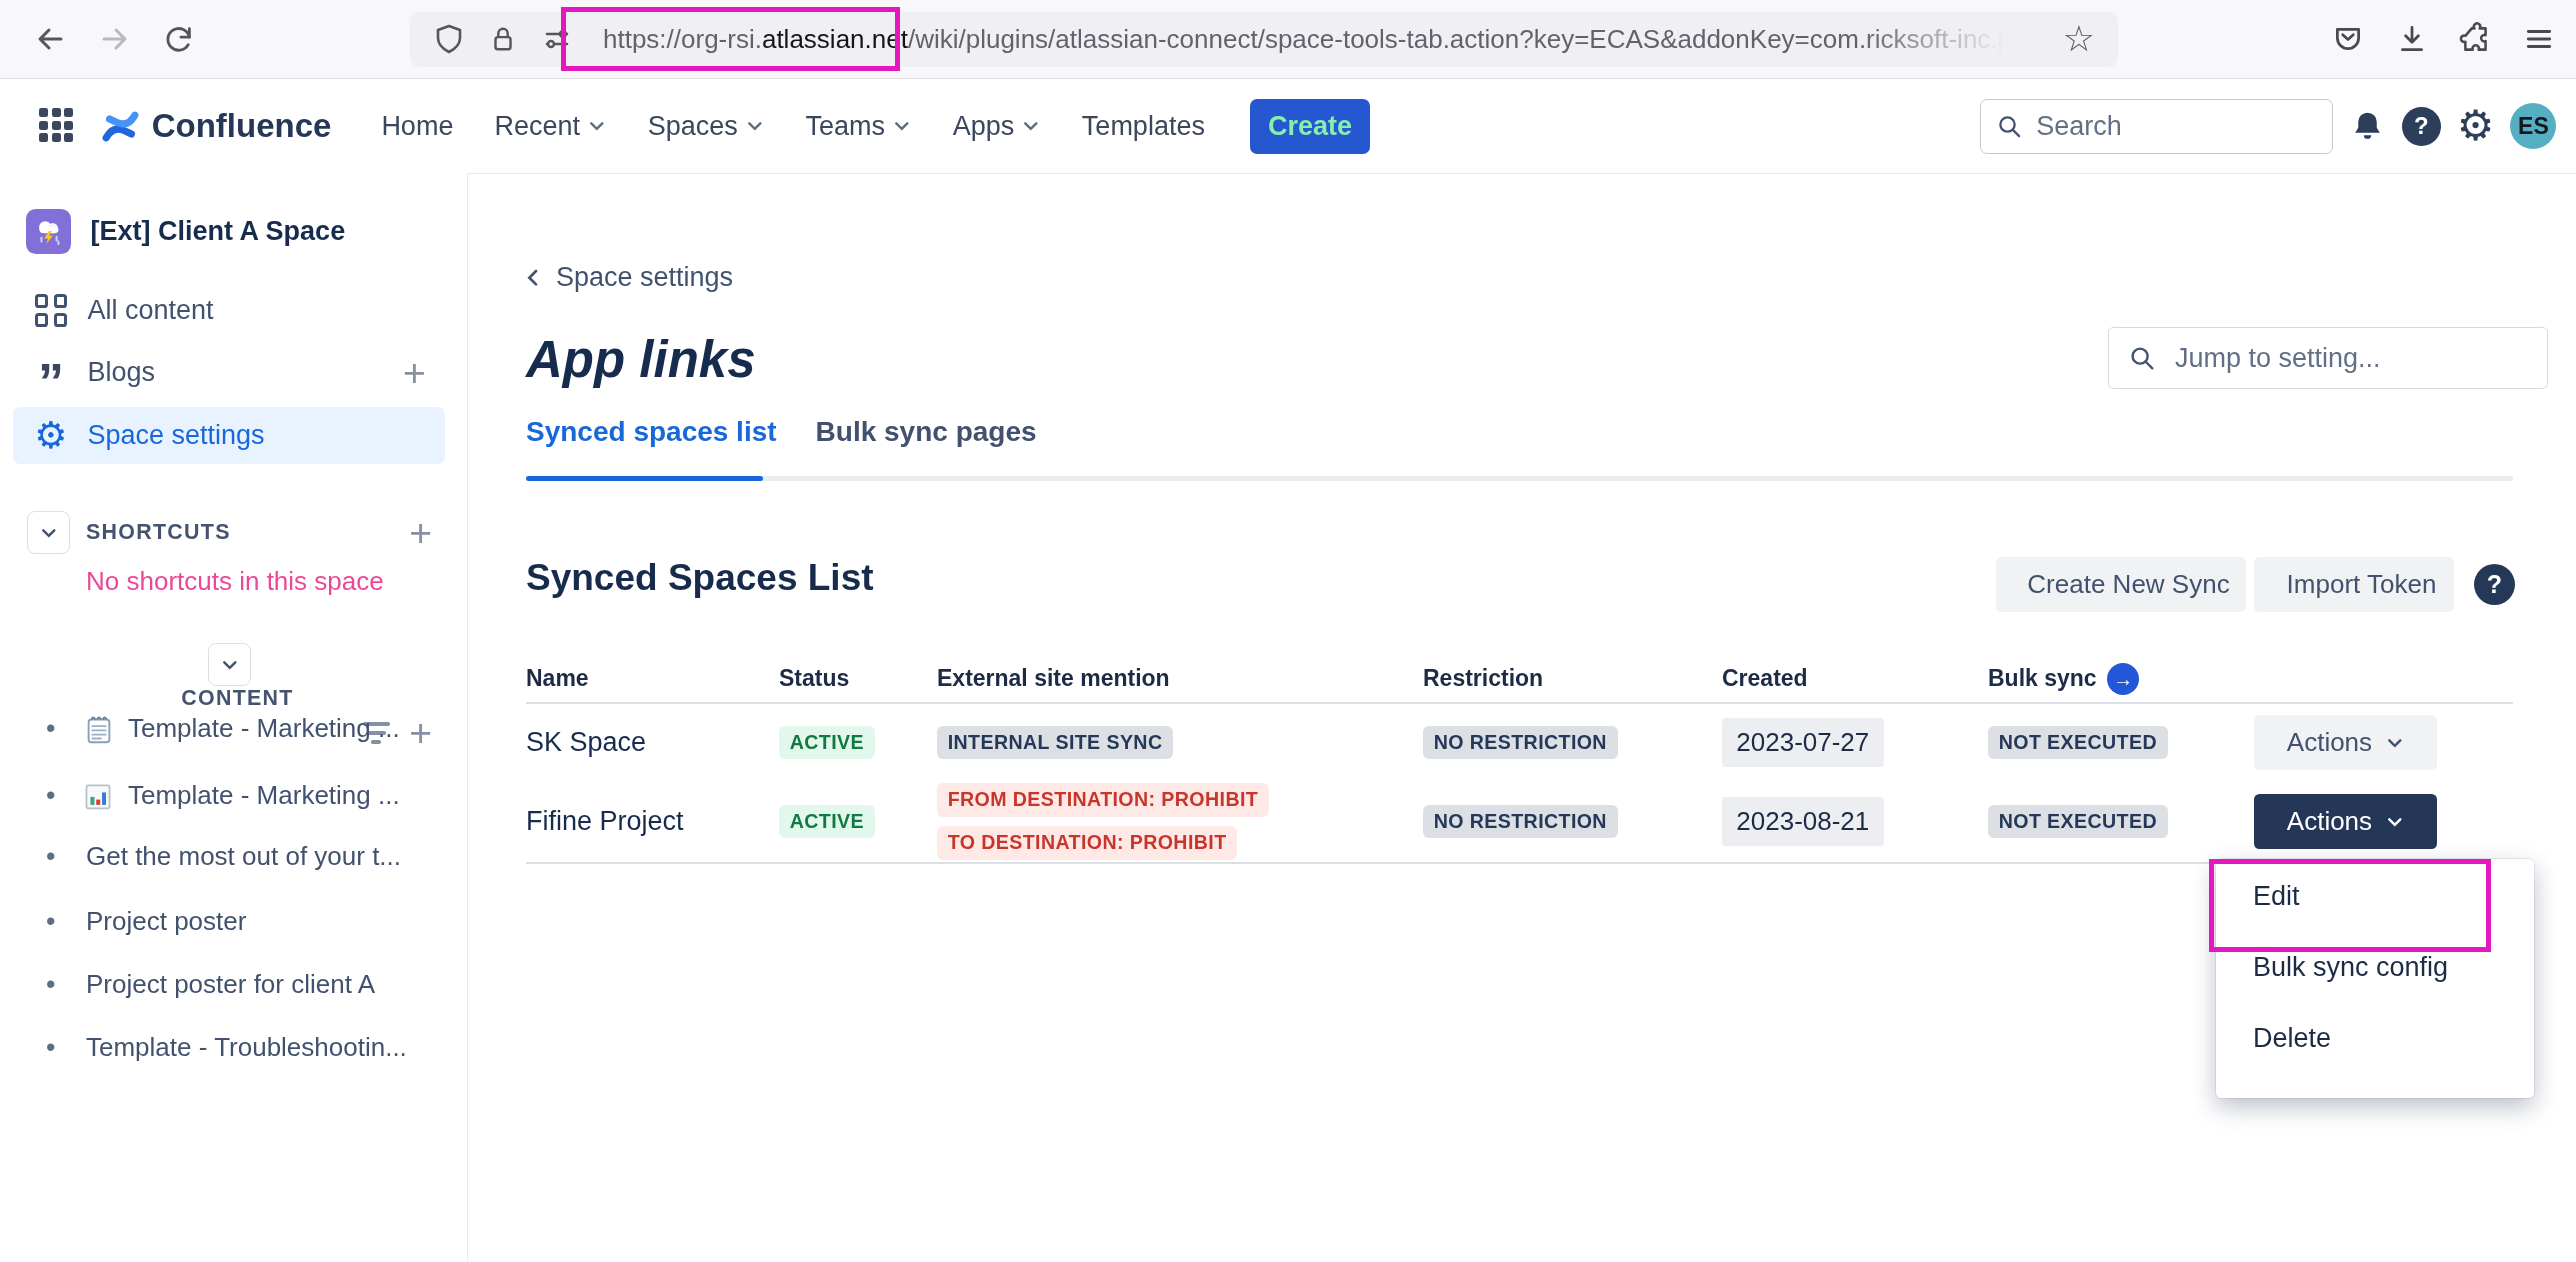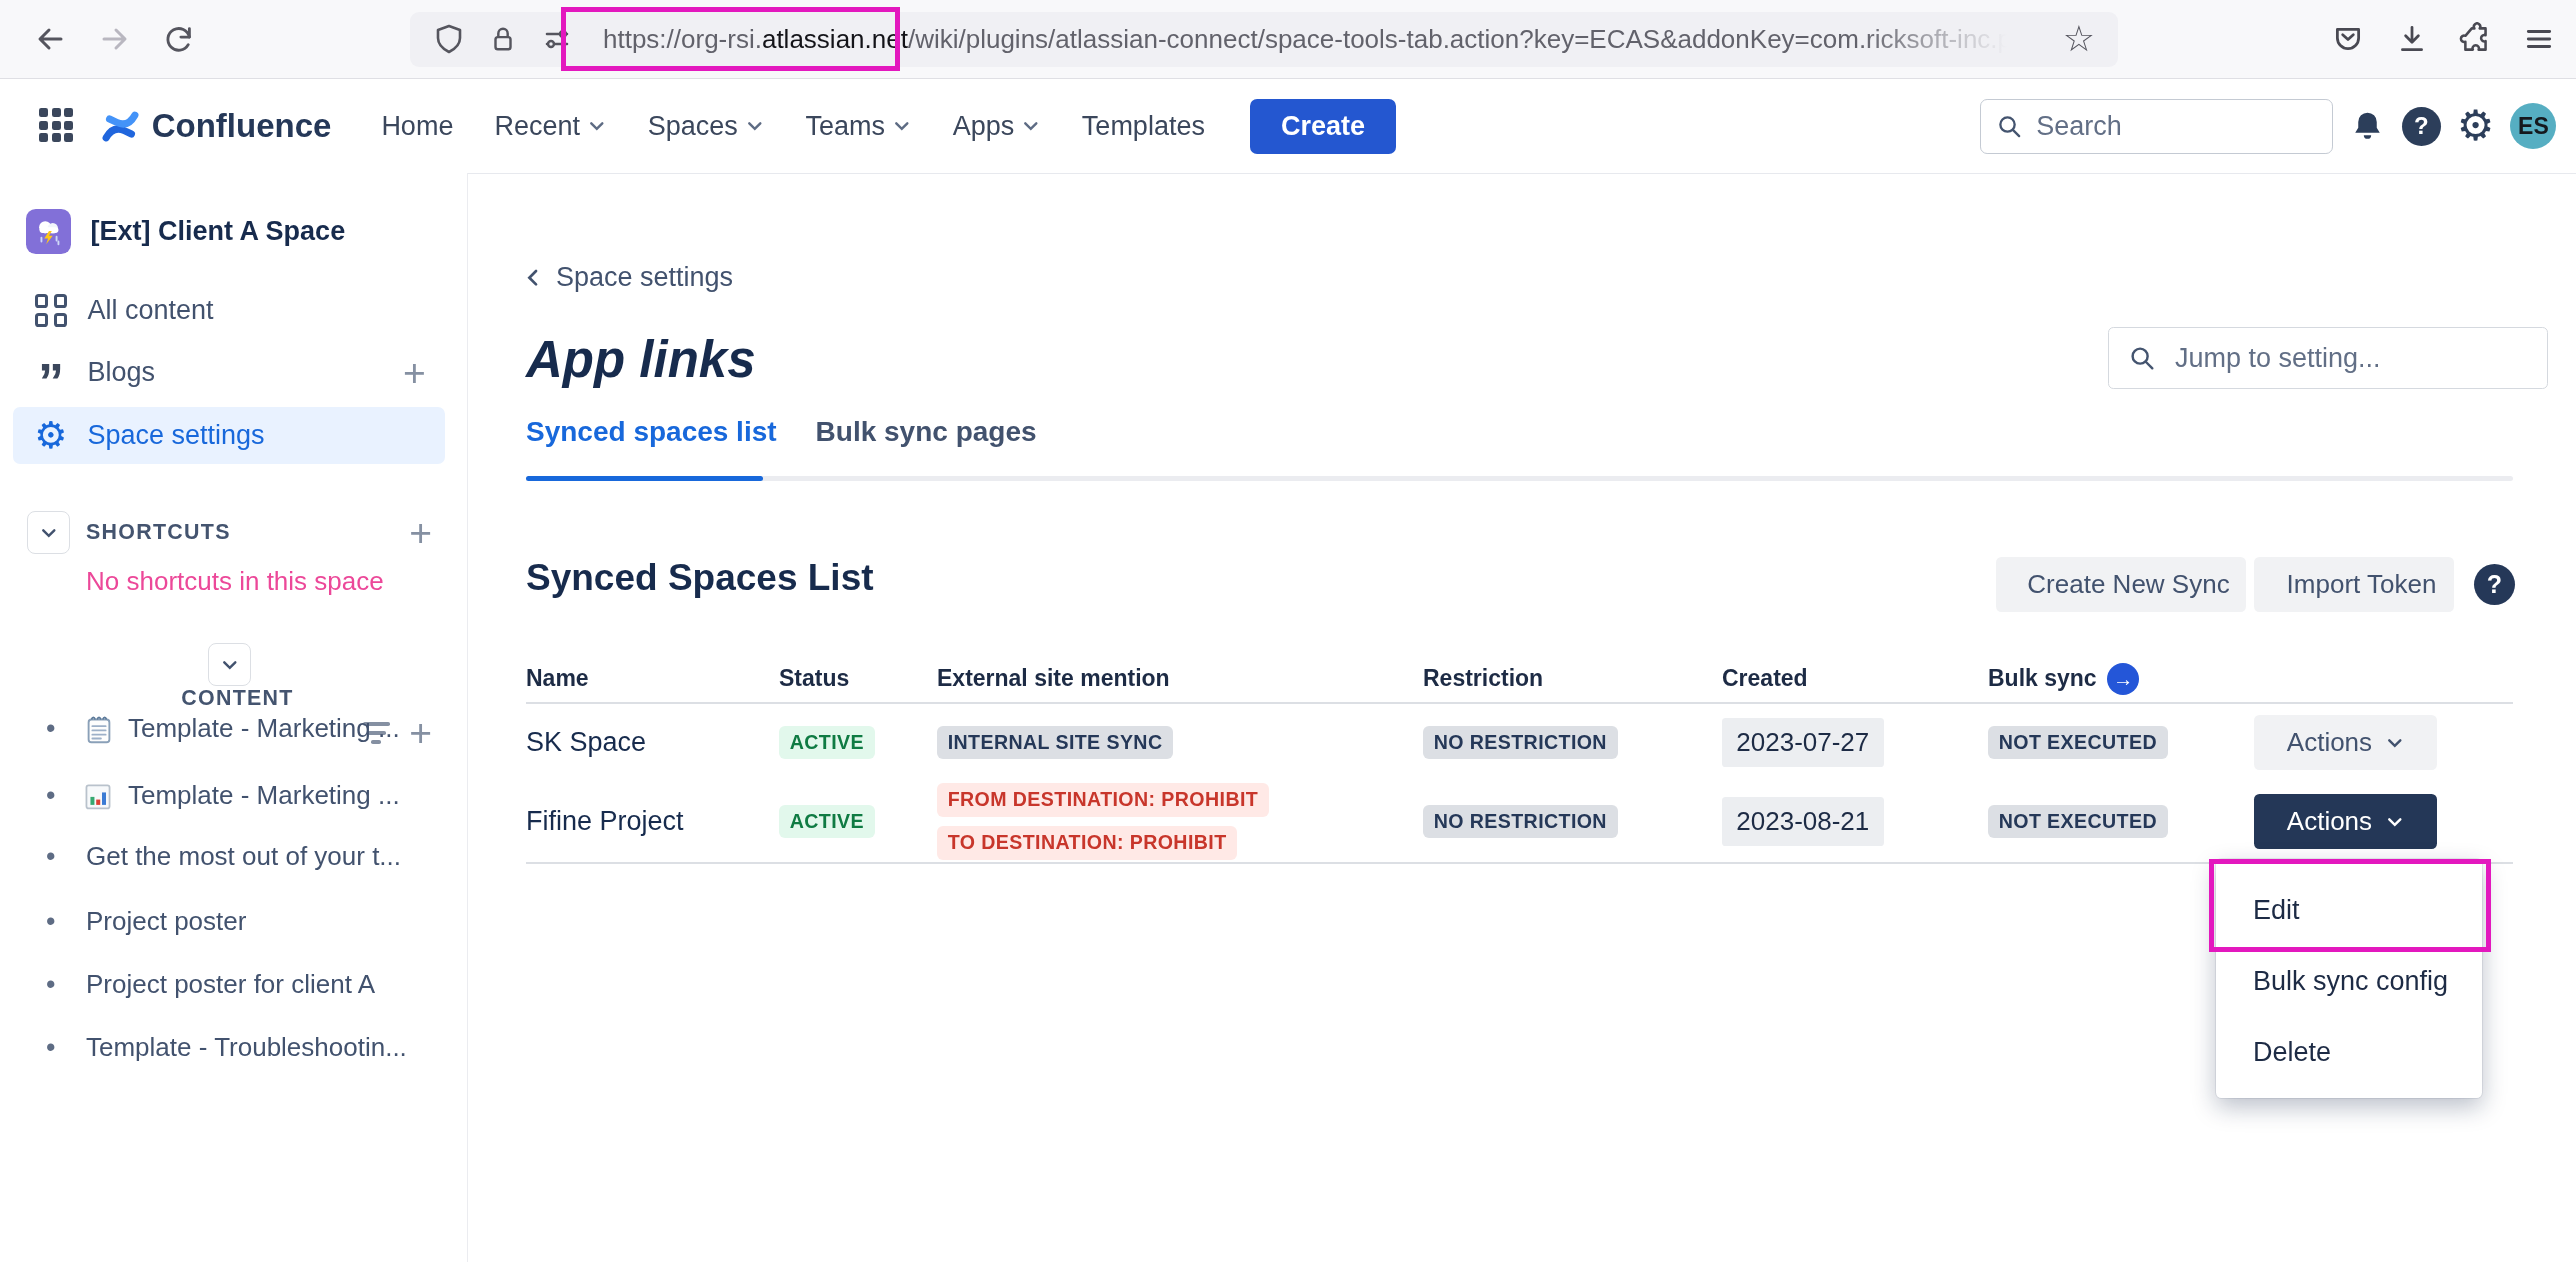--- a/index.html
+++ b/index.html
@@ -31,21 +31,21 @@
   .appnav{ position:absolute; left:0; top:79px; width:2576px; height:95px; background:#fff;
            border-bottom:1.8px solid #e7e9ee; display:flex; align-items:center;}
   .grid9{ margin-left:39px; width:36px; height:36px; display:grid; flex:none;
           grid-template-columns:repeat(3,9px); grid-template-rows:repeat(3,9px); gap:3.6px;}
   .grid9 i{ background:#3b475c; border-radius:2.2px;}
   .brand{ display:flex; align-items:center; gap:10.7px; margin-left:25px; flex:none;}
   .brand-name{ font-size:33px; font-weight:600; color:#253858;}
   .menu{ display:flex; align-items:center; gap:41px; margin-left:50px; flex:none;}
   .menu .mi{ display:flex; align-items:center; gap:7.1px; font-size:27px; font-weight:500; color:#3b475c;}
   .chev{ width:19.6px; height:19.6px; flex:none;}
-  .btn-create{ margin-left:45px; height:55px; padding:0 31px; background:#2457d0; color:#ffffff;
+  .btn-create{ margin-left:45px; height:55px; padding:0 18px; background:#2457d0; color:#86efac;
                font-size:27px; font-weight:600; border:none; border-radius:7.1px; flex:none;
                display:flex; align-items:center;}
   .nav-right{ margin-left:auto; margin-right:19.6px; display:flex; align-items:center; gap:16px;}
   .searchbox{ width:353px; height:55px; border:1.8px solid #c4cad3; border-radius:7.1px; background:#fff;
               display:flex; align-items:center; padding:0 14.3px; gap:12.5px; color:#626f86;}
   .searchbox input{ border:none; outline:none; background:transparent; font-size:27px; width:250px;
                     font-family:"Liberation Sans",sans-serif; color:#172b4d;}
   .searchbox input::placeholder{ color:#626f86;}
   .navy{ color:#2c3e5a;}
   .help-circle{ width:39px; height:39px; border-radius:50%; background:#2c3e5a; color:#fff;
@@ -129,23 +129,23 @@
   .b-green{ background:#e2f8ec; color:#0f7b43;}
   .b-red{ background:#ffe9e6; color:#c8362b;}
   .stack{ display:flex; flex-direction:column; gap:9px;}
   .datechip{ display:inline-block; width:max-content; padding:9px 14.3px; border-radius:3.6px;
              background:#eceef1; color:#1d2b45; font-size:26px;}
   .btn-actions{ width:183px; height:55px; border:none; border-radius:5.4px; background:#f1f2f4;
                 color:#42526e; font-size:26px; font-weight:500; font-family:"Liberation Sans",sans-serif;
                 display:flex; align-items:center; justify-content:center; gap:12.5px;}
   .btn-actions.dark{ background:#243757; color:#fff;}
 
-  .dropdown{ position:absolute; left:1756px; top:686px; width:266px; height:239px; background:#fff;
+  .dropdown{ position:absolute; left:1756px; top:686px; width:318px; height:239px; background:#fff;
              border-radius:5.4px; box-shadow:0 0 0 0.9px rgba(9,30,66,.08), 0 9px 25px rgba(9,30,66,.28);
-             padding-top:16px; z-index:30;}
+             padding-top:2px; z-index:30;}
   .ditem{ height:71px; display:flex; align-items:center; padding-left:37px; font-size:27px; color:#1d2b45;}
   .hl-edit{ left:1749px; top:686px; width:282px; height:93px; z-index:35;}
 
   svg{ display:block;}
 </style>
 </head>
 <body>
 
 <div class="screen">
 

